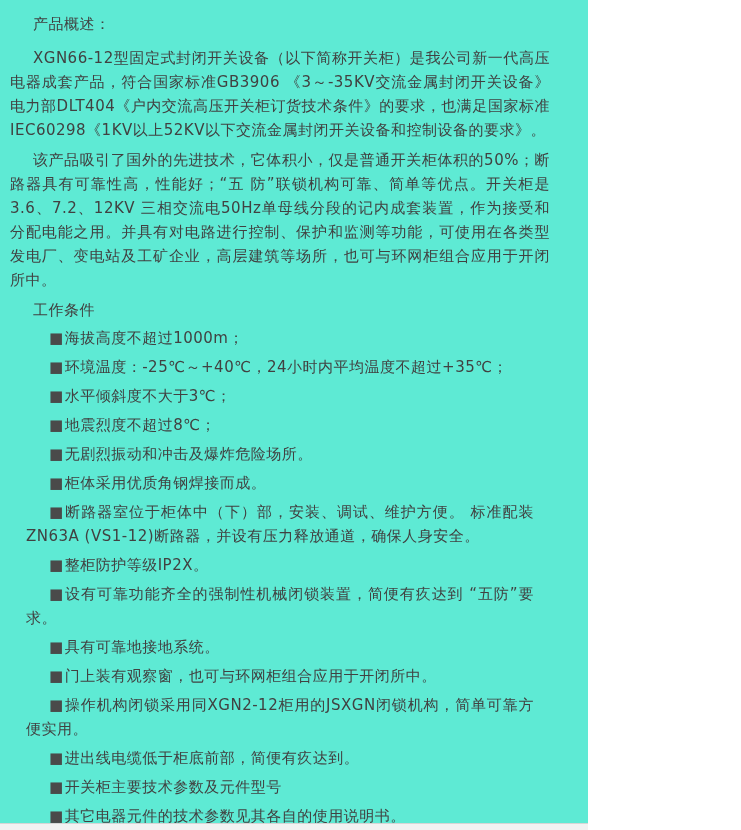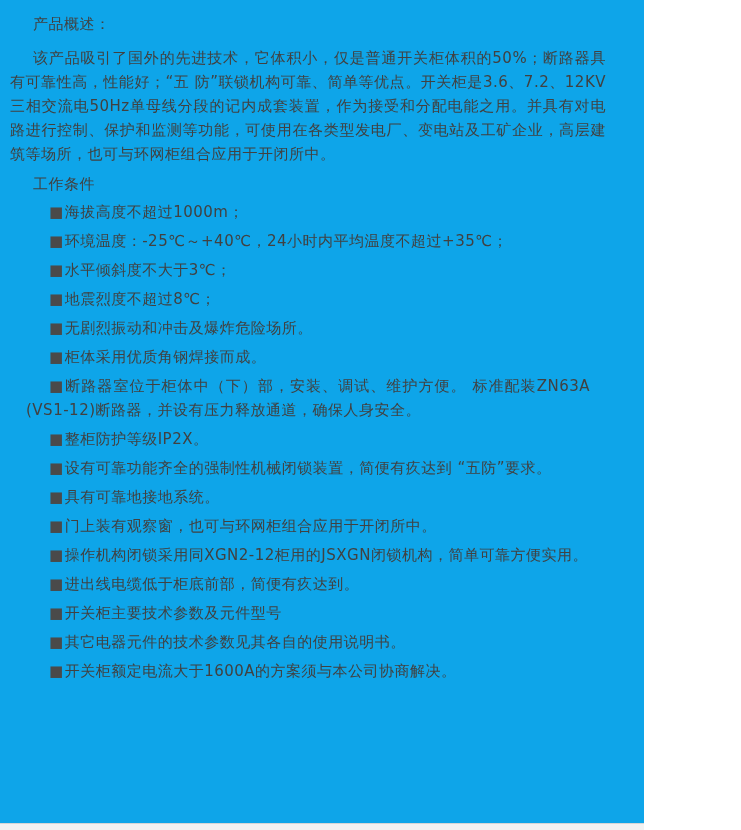--- a/index.html
+++ b/index.html
@@ -7,25 +7,25 @@
     padding: 0;
     background: #ffffff;
   }
   body {
     width: 741px;
     height: 830px;
     overflow: hidden;
     font-family: "DejaVu Sans", "Liberation Sans", sans-serif;
   }
   .page {
-    width: 644px;
+    width: 588px;
     height: 830px;
     display: flex;
     flex-direction: column;
-    background: #0ea5e9;
+    background: #5eead4;
   }
   .doc {
     box-sizing: border-box;
     height: 824px;
     padding: 12px 38px 0 10px;
     border-bottom: 1px solid #d6d6d6;
     color: #414141;
     font-size: 15px;
     line-height: 24px;
     letter-spacing: 0.5px;
@@ -63,20 +63,21 @@
   }
 </style>
 </head>
 <body>
 
 <div class="page">
   <div class="doc">
 
     <p class="doc-title">产品概述：</p>
 
+    <p class="para">XGN66-12型固定式封闭开关设备（以下简称开关柜）是我公司新一代高压电器成套产品，符合国家标准GB3906 《3～-35KV交流金属封闭开关设备》电力部DLT404《户内交流高压开关柜订货技术条件》的要求，也满足国家标准IEC60298《1KV以上52KV以下交流金属封闭开关设备和控制设备的要求》。</p>
     <p class="para">该产品吸引了国外的先进技术，它体积小，仅是普通开关柜体积的50%；断路器具有可靠性高，性能好；“五 防”联锁机构可靠、简单等优点。开关柜是3.6、7.2、12KV 三相交流电50Hz单母线分段的记内成套装置，作为接受和分配电能之用。并具有对电路进行控制、保护和监测等功能，可使用在各类型发电厂、变电站及工矿企业，高层建筑等场所，也可与环网柜组合应用于开闭所中。</p>
 
     <p class="sec-title">工作条件</p>
 
     <p class="bullet"><span class="marker">■</span><span>海拔高度不超过1000m；</span></p>
     <p class="bullet"><span class="marker">■</span><span>环境温度：-25℃～+40℃，24小时内平均温度不超过+35℃；</span></p>
     <p class="bullet"><span class="marker">■</span><span>水平倾斜度不大于3℃；</span></p>
     <p class="bullet"><span class="marker">■</span><span>地震烈度不超过8℃；</span></p>
     <p class="bullet"><span class="marker">■</span><span>无剧烈振动和冲击及爆炸危险场所。</span></p>
 

